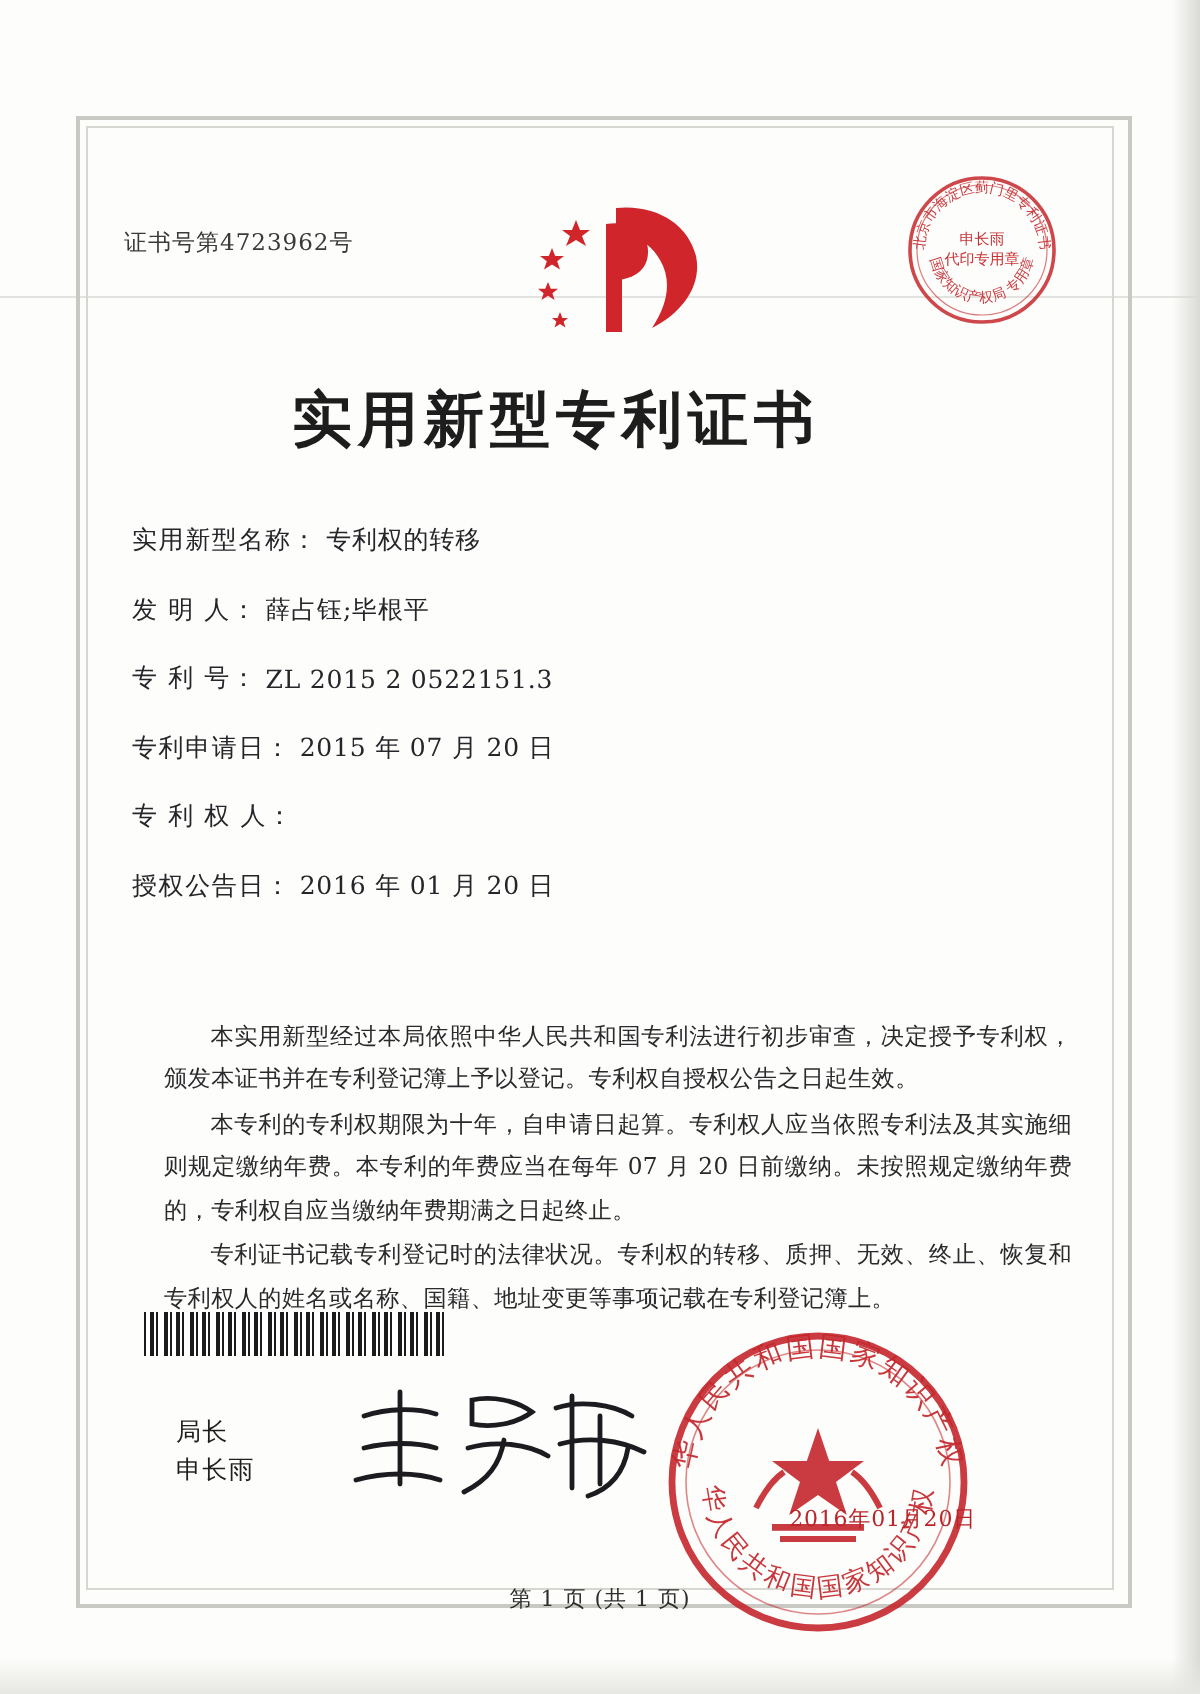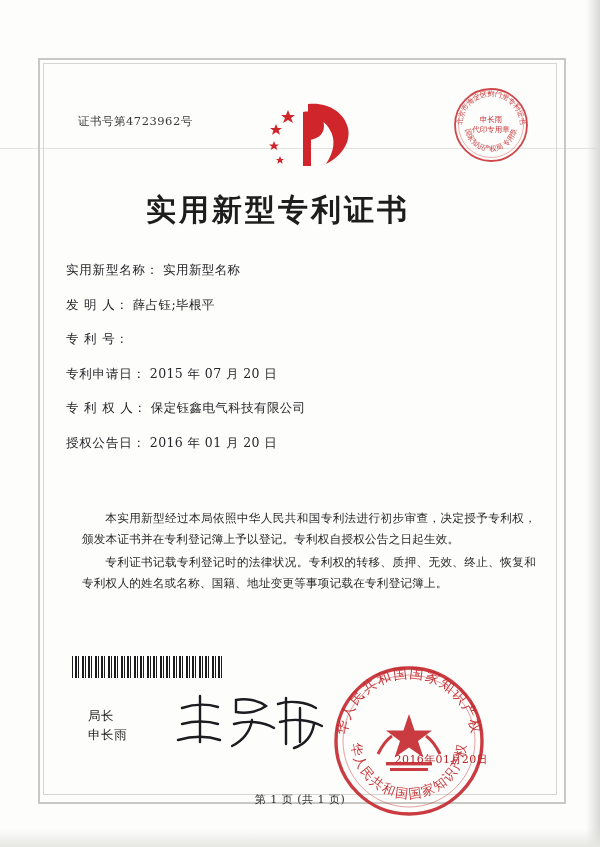--- a/index.html
+++ b/index.html
@@ -58,21 +58,21 @@
     left: 43px;
     top: 63px;
     width: 512px;
     height: 730px;
     border: 1px solid #d7d7d2;
   }
 
   
   .cert-no {
     position: absolute;
-    left: 78px;
+    left: 62px;
     top: 114px;
     font-size: 11.5px;
     color: #3a3a3a;
     letter-spacing: 0.5px;
     white-space: nowrap;
   }
 
   
   .logo {
     position: absolute;
@@ -255,45 +255,46 @@
       <text x="39" y="36" font-size="7.5" fill="#c4272c" opacity="0.95" text-anchor="middle" font-family="'DejaVu Serif', serif">申长雨</text>
       <text x="39" y="46" font-size="7.5" fill="#c4272c" opacity="0.95" text-anchor="middle" font-family="'DejaVu Serif', serif">代印专用章</text>
     </svg>
   </div>
 
   <div class="doc-title">实用新型专利证书</div>
 
   <div class="fields">
     <div class="field-row">
       <span class="field-label">实用新型名称：</span>
-      <span class="field-value">实用新型名称</span>
+      <span class="field-value">专利权的转移</span>
     </div>
     <div class="field-row">
       <span class="field-label">发  明  人：</span>
       <span class="field-value">薛占钰;毕根平</span>
     </div>
     <div class="field-row">
       <span class="field-label">专  利  号：</span>
+      <span class="field-value">ZL 2015 2 0522151.3</span>
     </div>
     <div class="field-row">
       <span class="field-label">专利申请日：</span>
       <span class="field-value">2015 年 07 月 20 日</span>
     </div>
     <div class="field-row">
       <span class="field-label">专  利  权  人：</span>
-      <span class="field-value">保定钰鑫电气科技有限公司</span>
     </div>
     <div class="field-row">
       <span class="field-label">授权公告日：</span>
       <span class="field-value">2016 年 01 月 20 日</span>
     </div>
   </div>
 
   <div class="body-text">
     <p>本实用新型经过本局依照中华人民共和国专利法进行初步审查，决定授予专利权，颁发本证书并在专利登记簿上予以登记。专利权自授权公告之日起生效。</p>
+    <p>本专利的专利权期限为十年，自申请日起算。专利权人应当依照专利法及其实施细则规定缴纳年费。本专利的年费应当在每年 07 月 20 日前缴纳。未按照规定缴纳年费的，专利权自应当缴纳年费期满之日起终止。</p>
     <p>专利证书记载专利登记时的法律状况。专利权的转移、质押、无效、终止、恢复和专利权人的姓名或名称、国籍、地址变更等事项记载在专利登记簿上。</p>
   </div>
 
   <div class="barcode"></div>
 
   <div class="sig-block">
     <div>局长</div>
     <div>申长雨</div>
   </div>
 

